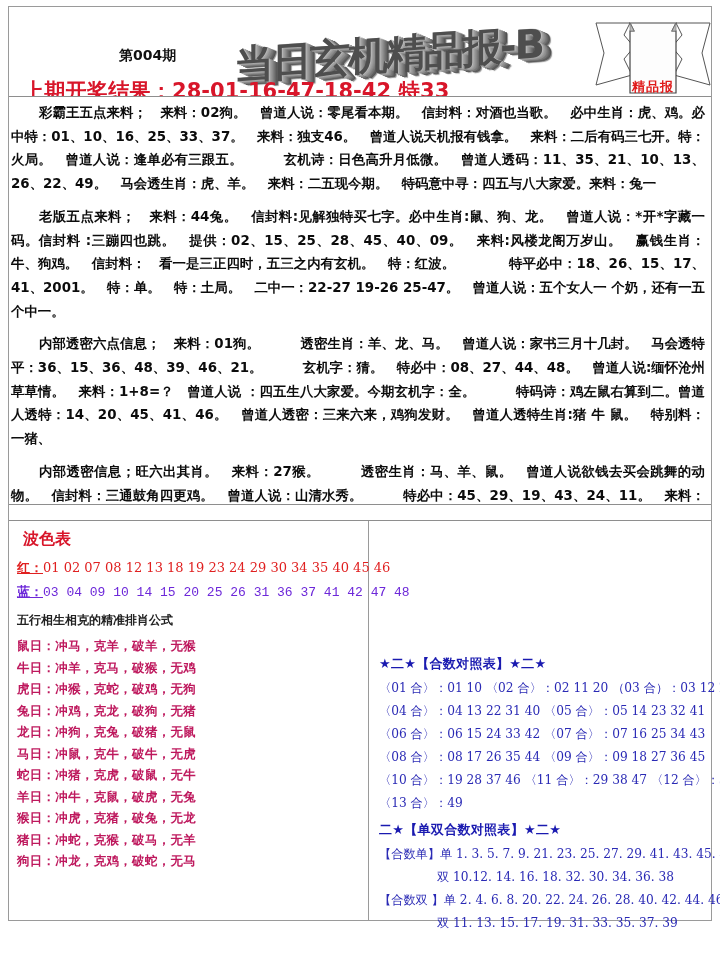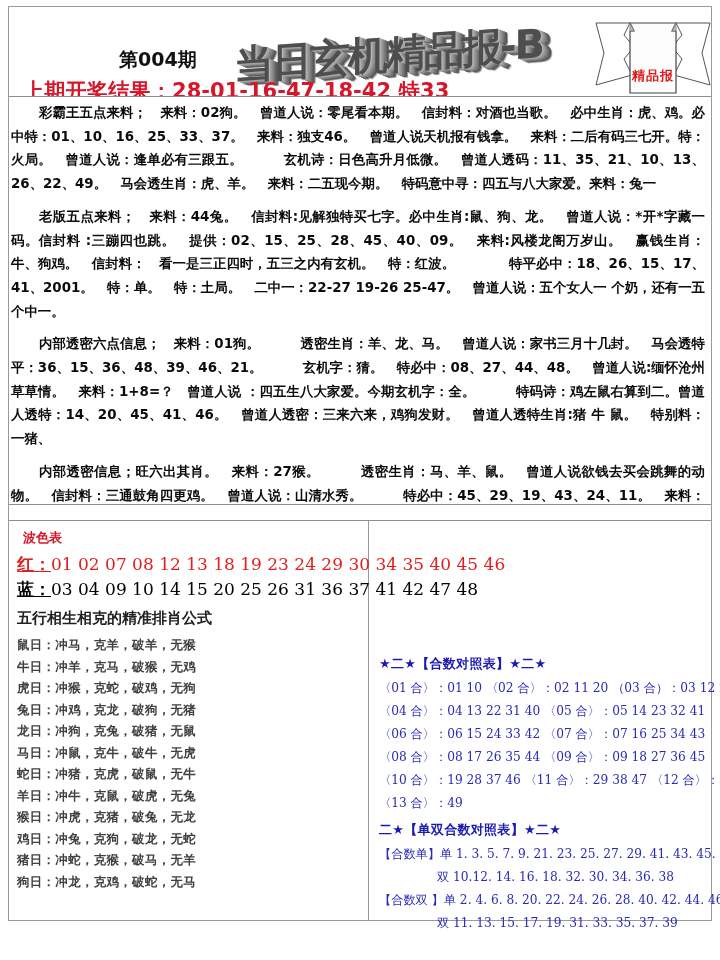--- a/index.html
+++ b/index.html
@@ -30,21 +30,21 @@
     position:absolute;
     left:9px;top:7px;
     width:702px;height:90px;
     box-sizing:border-box;
     border-bottom:1px solid #8e8e8e;
     overflow:hidden;
   }
   .issue{
     position:absolute;
     left:110px;top:40px;
-    font-size:19px;
+    font-size:14px;
     font-weight:bold;
     color:#111;
     letter-spacing:0px;
     font-family:"DejaVu Sans","Liberation Sans",sans-serif;
   }
   .prevline{
     position:absolute;
     left:14px;top:70px;
     font-size:21px;
     font-weight:bold;
@@ -80,21 +80,21 @@
 
   
   .ribbon{
     position:absolute;
     left:585px;top:12px;
     width:118px;height:78px;
   }
   .ribbon svg{display:block;}
   .ribbon .sealtext{
     position:absolute;
-    left:0;top:48px;
+    left:0;top:59px;
     width:118px;
     text-align:center;
     font-size:13px;
     font-weight:bold;
     color:#e01a1a;
     letter-spacing:1px;
   }
 
   
   .body-area{
@@ -141,46 +141,46 @@
     border-right:1px solid #9a9a9a;
     padding:8px 0 0 8px;
   }
   .col-right{
     flex:1;
     box-sizing:border-box;
     padding:8px 0 0 10px;
   }
 
   .bose-title{
+    font-size:16px;
+    color:#d8162a;
+    font-weight:bold;
+    margin:0 0 5px 6px;
+  }
+  .bose-row{
     font-size:13px;
-    color:#d8162a;
-    font-weight:bold;
-    margin:0 0 5px 6px;
-  }
-  .bose-row{
-    font-size:17px;
     line-height:25px;
     white-space:nowrap;
     font-family:"DejaVu Serif","Liberation Serif",serif;
   }
   .bose-row .lbl{ text-decoration:underline; font-weight:bold;}
   .bose-red{color:#e02020;}
-  .bose-blue{color:#000000;}
+  .bose-blue{color:#6d28d9;font-family:Liberation Mono, monospace;}
   .bose-green{color:#1a9a2e;}
 
   .formula-title{
-    font-size:15px;
+    font-size:12px;
     font-weight:bold;
     color:#222;
     margin:7px 0 6px 0;
   }
   .formula-row{
     font-size:12.4px;
     line-height:21.5px;
-    color:#404040;
+    color:#be185d;
     font-weight:bold;
     white-space:nowrap;
     letter-spacing:0.4px;
   }
 
   
   .hz-title{
     font-size:13px;
     font-weight:bold;
     color:#1a1ab0;
@@ -261,21 +261,20 @@
 
       <div class="formula-row">鼠日：冲马，克羊，破羊，无猴</div>
       <div class="formula-row">牛日：冲羊，克马，破猴，无鸡</div>
       <div class="formula-row">虎日：冲猴，克蛇，破鸡，无狗</div>
       <div class="formula-row">兔日：冲鸡，克龙，破狗，无猪</div>
       <div class="formula-row">龙日：冲狗，克兔，破猪，无鼠</div>
       <div class="formula-row">马日：冲鼠，克牛，破牛，无虎</div>
       <div class="formula-row">蛇日：冲猪，克虎，破鼠，无牛</div>
       <div class="formula-row">羊日：冲牛，克鼠，破虎，无兔</div>
       <div class="formula-row">猴日：冲虎，克猪，破兔，无龙</div>
-      <div class="formula-row">鸡日：冲兔，克狗，破龙，无蛇</div>
       <div class="formula-row">猪日：冲蛇，克猴，破马，无羊</div>
       <div class="formula-row">狗日：冲龙，克鸡，破蛇，无马</div>
     </div>
 
     <div class="col-right">
       <div class="rc-top-space"></div>
 
       <div class="hz-title">★二★【合数对照表】★二★</div>
       <div class="hz-row">〈01 合〉：01 10 〈02 合〉：02 11 20 （03 合）：03 12 21 30</div>
       <div class="hz-row">〈04 合〉：04 13 22 31 40 〈05 合〉：05 14 23 32 41</div>

